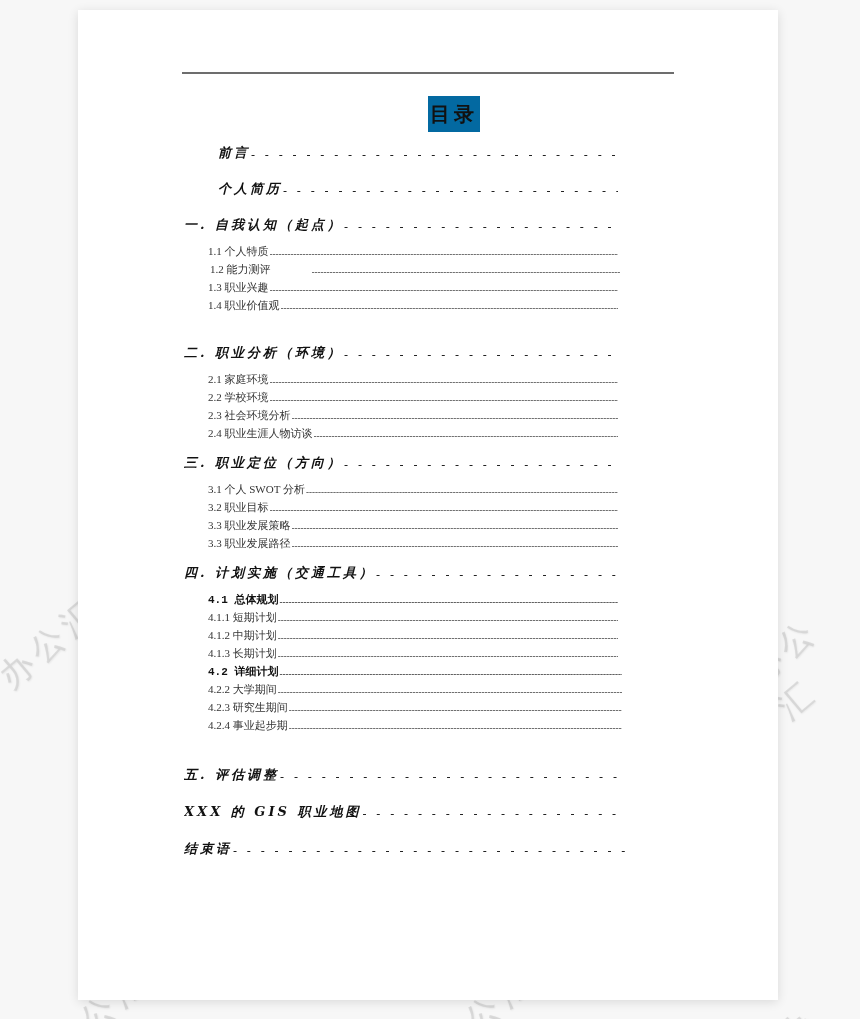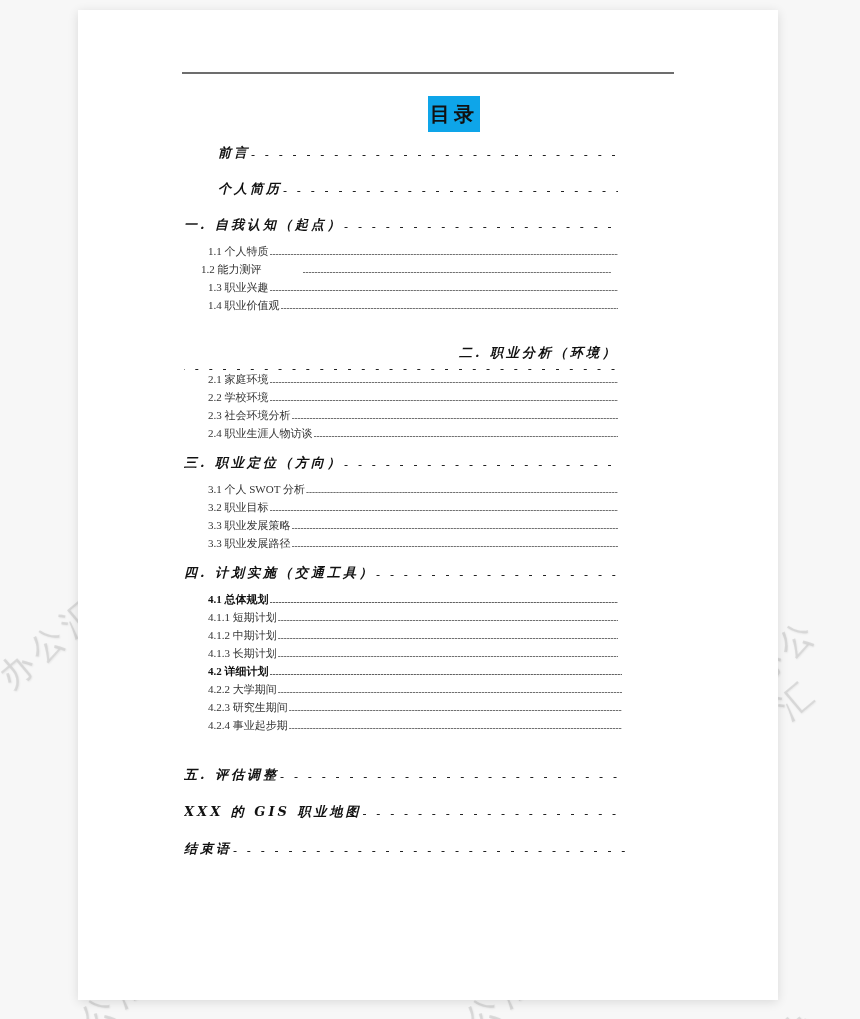--- a/index.html
+++ b/index.html
@@ -6,32 +6,32 @@
   body {
     width: 860px; height: 1019px; background: #f7f7f7; position: relative; overflow: hidden;
     font-family: "DejaVu Serif", serif;
   }
   .page {
     position: absolute; left: 78px; top: 10px; width: 700px; height: 990px;
     background: #ffffff; box-shadow: 0 2px 10px rgba(0,0,0,0.12);
   }
   .header-rule { position: absolute; left: 104px; top: 62px; width: 492px; height: 2px; background: #6d6d6d; }
   .toc-title {
-    position: absolute; left: 350px; top: 86px; width: 52px; height: 36px; background: #0ea5e9;
+    position: absolute; left: 350px; top: 86px; width: 52px; height: 36px; background: #0369a1;
     font-size: 20px; font-weight: bold; text-align: center; line-height: 36px; letter-spacing: 4px; color: #111;
   }
   .row { position: absolute; display: flex; align-items: flex-end; white-space: nowrap; overflow: hidden; }
   .row .label { flex: 0 0 auto; color: #111; }
   .row .leader { flex: 1 1 auto; overflow: hidden; color: #222; margin-left: 1px; }
   .main { font-size: 13px; font-weight: bold; letter-spacing: 3px; font-style: italic; }
   .main .leader { letter-spacing: 3px; font-style: normal; font-weight: normal; font-size: 12px; }
   .sub { font-size: 11px; font-family: "Liberation Serif", serif; color: #333; }
   .sub .label { color: #333; }
   .sub .leader { font-size: 9px; letter-spacing: 0px; }
-  .sub.bold .label { font-weight: bold; color: #111; }
+  .sub.bold .label { font-weight: bold; color: #111; font-family: Liberation Mono, monospace; }
   .sub.bold .leader { font-weight: bold; }
   .footer-slogan {
     position: absolute; left: 0; width: 100%; top: 917px; text-align: center;
     font-size: 11px; font-weight: bold; letter-spacing: 1px; color: #111;
   }
   .wm { position: absolute; color: rgba(200,200,200,0.55); font-family: "DejaVu Sans", sans-serif;
         font-size: 34px; transform: rotate(-40deg); letter-spacing: 6px; pointer-events: none;
         text-shadow: 0 1px 2px rgba(0,0,0,0.08); }
 </style>
 </head>
@@ -57,34 +57,34 @@
   </div>
 
   <div class="row main" style="left:106px; top:206px; width:434px;">
     <span class="label">一. 自我认知（起点）</span>
       <span class="leader">- - - - - - - - - - - - - - - - - - - - - - - - - - - - - - - - - - - - - - - - - - - - - - - - - - - - - - - - -</span>
   </div>
   <div class="row sub" style="left:130px; top:234px; width:410px;">
       <span class="label">1.1 个人特质</span>
       <span class="leader">-----------------------------------------------------------------------------------------------------------------------------------------------------------------------</span>
     </div>
-  <div class="row sub" style="left:123px; top:252px; width:410px;gap:40px;">
+  <div class="row sub" style="left:132px; top:252px; width:410px;gap:40px;">
       <span class="label">1.2 能力测评</span>
       <span class="leader">-----------------------------------------------------------------------------------------------------------------------------------------------------------------------</span>
     </div>
   <div class="row sub" style="left:130px; top:270px; width:410px;">
       <span class="label">1.3 职业兴趣</span>
       <span class="leader">-----------------------------------------------------------------------------------------------------------------------------------------------------------------------</span>
     </div>
   <div class="row sub" style="left:130px; top:288px; width:410px;text-align:center;">
       <span class="label">1.4 职业价值观</span>
       <span class="leader">-----------------------------------------------------------------------------------------------------------------------------------------------------------------------</span>
     </div>
 
-  <div class="row main" style="left:106px; top:334px; width:434px;flex-direction:column;">
+  <div class="row main" style="left:106px; top:334px; width:434px;">
     <span class="label">二. 职业分析（环境）</span>
       <span class="leader">- - - - - - - - - - - - - - - - - - - - - - - - - - - - - - - - - - - - - - - - - - - - - - - - - - - - - - - - -</span>
   </div>
   <div class="row sub" style="left:130px; top:362px; width:410px;">
       <span class="label">2.1 家庭环境</span>
       <span class="leader">-----------------------------------------------------------------------------------------------------------------------------------------------------------------------</span>
     </div>
   <div class="row sub" style="left:130px; top:380px; width:410px;">
       <span class="label">2.2 学校环境</span>
       <span class="leader">-----------------------------------------------------------------------------------------------------------------------------------------------------------------------</span>

